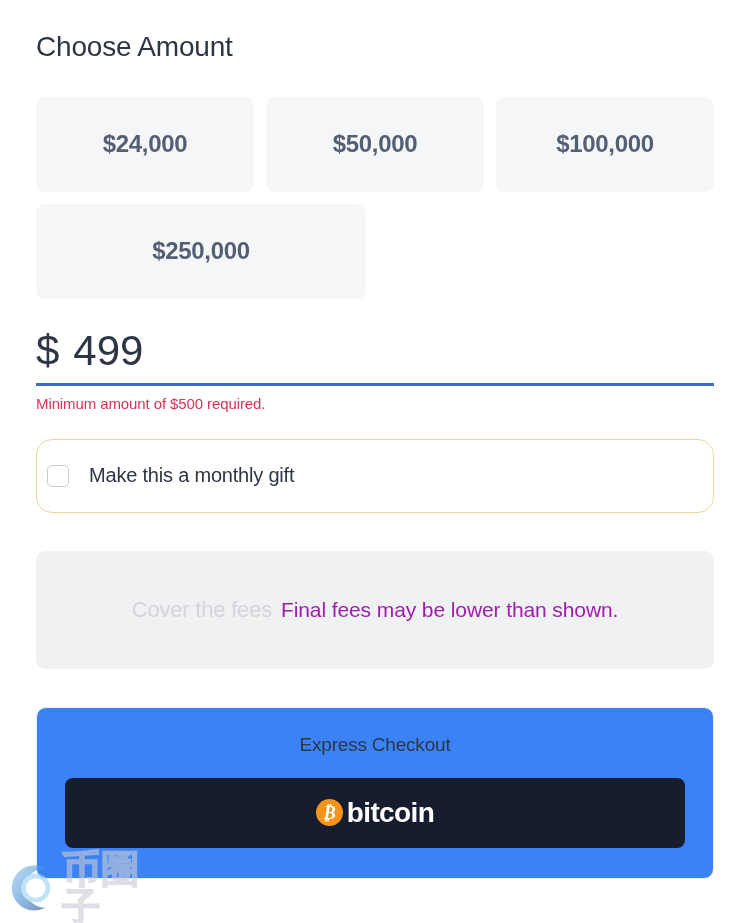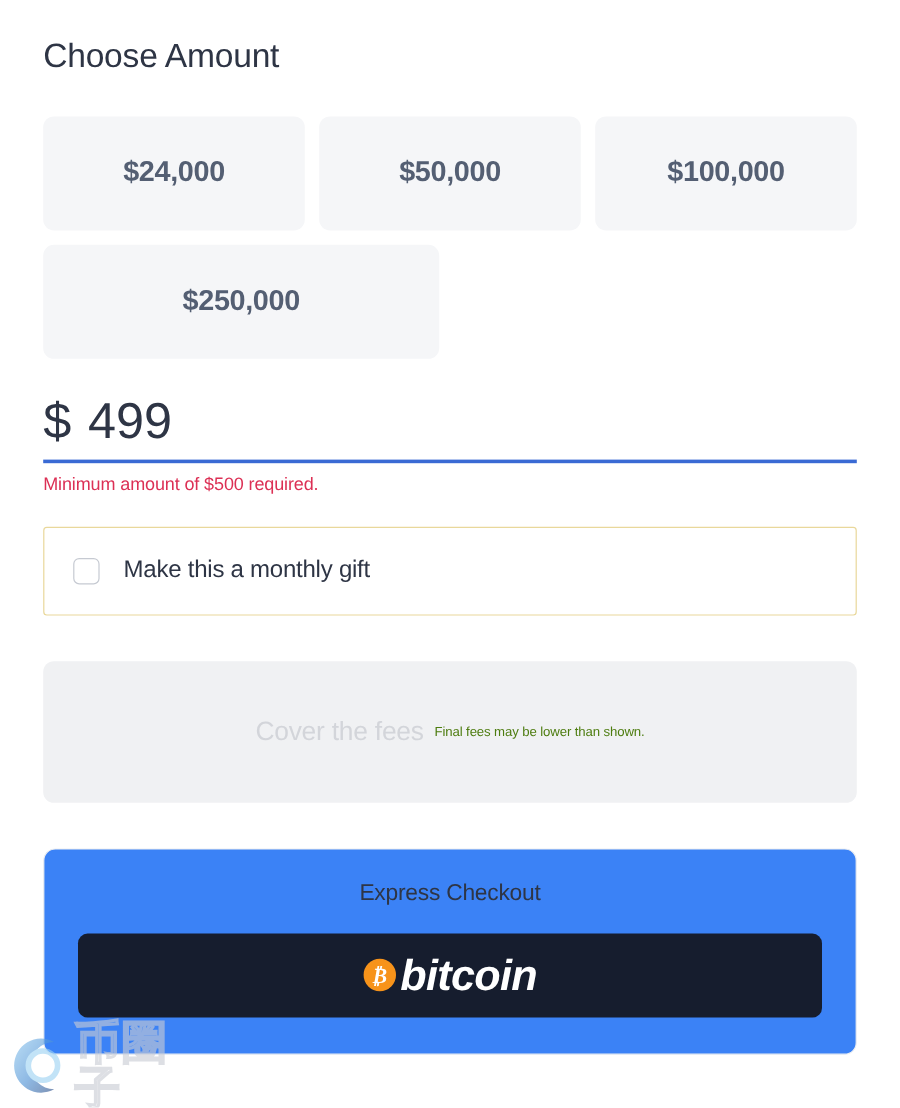--- a/index.html
+++ b/index.html
@@ -97,25 +97,25 @@
     margin-top: 9px;
     font-size: 15px;
     color: #dc3055;
     letter-spacing: -0.1px;
   }
 
   
   .monthly-box {
     margin-top: 27px;
     border: 1.5px solid #e9d89b;
-    border-radius: 3px;
+    border-radius: 16px;
     height: 74px;
     display: flex;
     align-items: center;
-    padding: 0 24px;
+    padding: 0 10px;
     cursor: pointer;
     background: #ffffff;
   }
   .checkbox {
     width: 22px;
     height: 22px;
     border: 1.5px solid #c6cad2;
     border-radius: 5px;
     background: #fff;
     flex: 0 0 auto;
@@ -139,22 +139,22 @@
     align-items: center;
     justify-content: center;
     gap: 9px;
   }
   .fees-title {
     font-size: 22px;
     color: #d3d5da;
     letter-spacing: -0.2px;
   }
   .fees-sub {
-    font-size: 11px;
-    color: #4d7c0f;
+    font-size: 21px;
+    color: #a21caf;
     letter-spacing: -0.1px;
   }
 
   
   .express-card {
     margin-top: 38px;
     border: 1px solid #eceef1;
     border-radius: 10px;
     padding: 26px 28px 30px 28px;
     background: #3b82f6;
@@ -188,23 +188,22 @@
     justify-content: center;
     color: #fff;
     font-size: 18px;
     font-weight: bold;
     font-style: italic;
     line-height: 1;
     font-family: "Liberation Serif", "DejaVu Serif", serif;
   }
   .btc-word {
     color: #ffffff;
-    font-size: 36px;
-    font-weight: bold;
-    font-style: italic;
+    font-size: 28px;
+    font-weight: bold;
     letter-spacing: -0.6px;
     font-family: "Liberation Sans", "DejaVu Sans", sans-serif;
   }
 
   
   .watermark {
     position: absolute;
     left: 2px;
     bottom: 0px;
     width: 170px;

